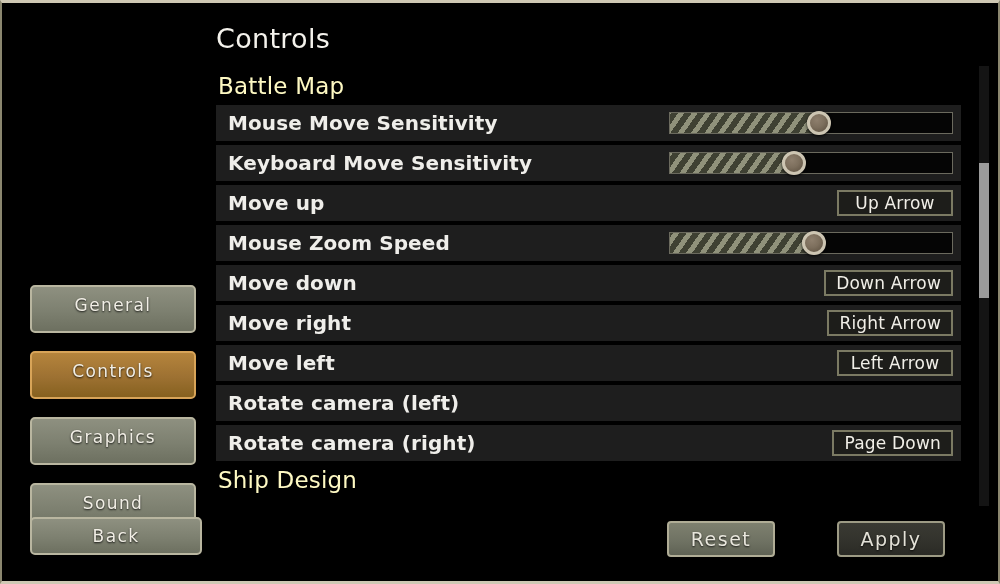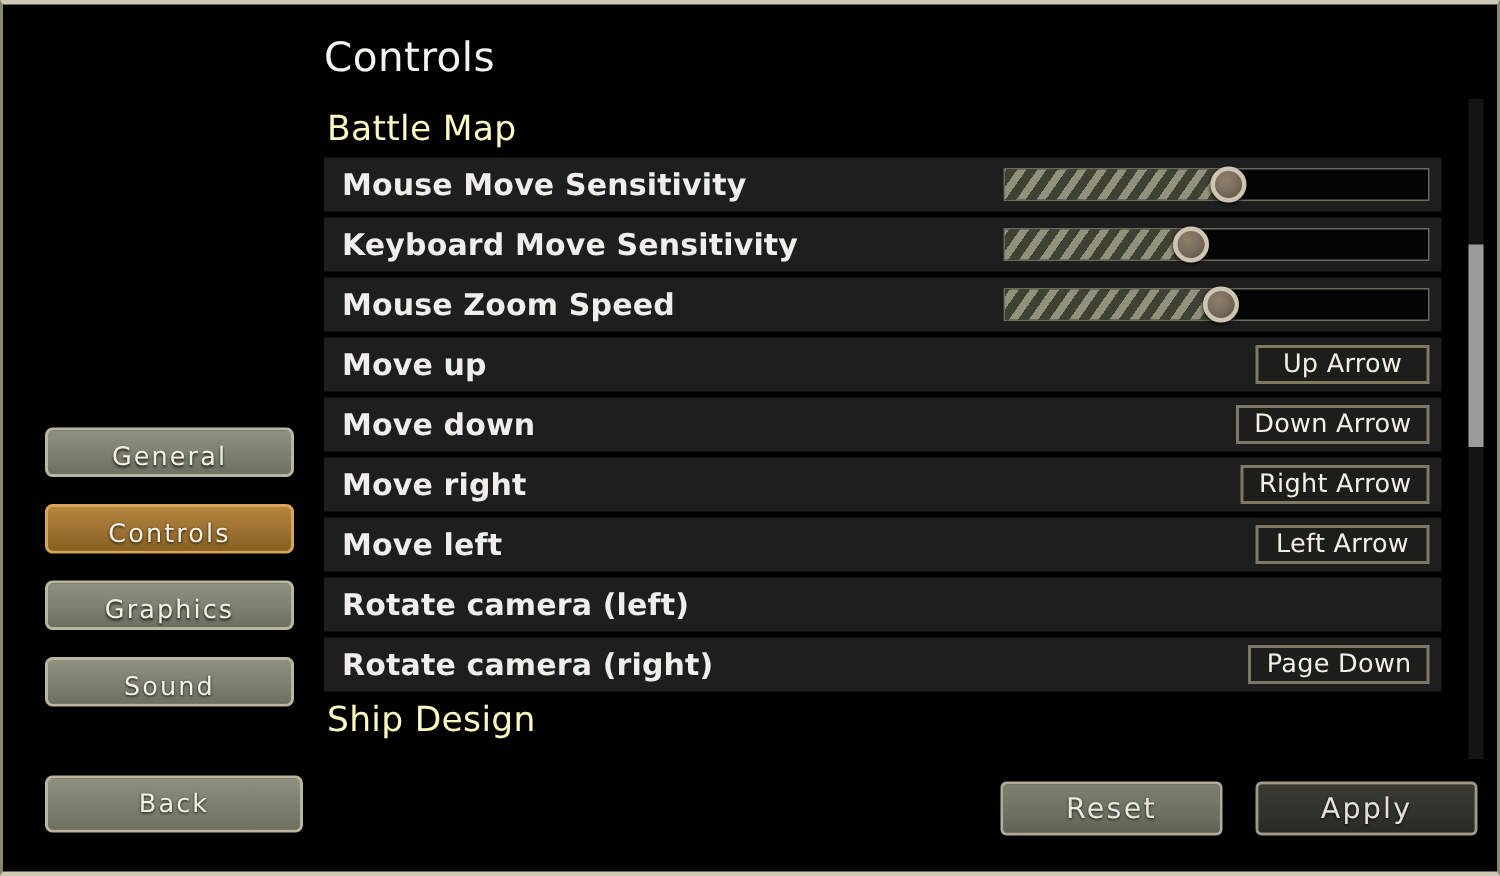--- a/index.html
+++ b/index.html
@@ -28,21 +28,21 @@
   .sidebar {
     position: absolute;
     left: 28px;
     top: 282px;
     width: 166px;
   }
 
   .nav-btn {
     display: block;
     width: 166px;
-    height: 33px;
+    height: 48px;
     margin-bottom: 18px;
     border-radius: 5px;
     border: 2px solid #b9b6a0;
     background: linear-gradient(180deg, #8e9080 0%, #7d8070 55%, #6d7060 100%);
     color: #f2efe6;
     font-size: 17px;
     letter-spacing: 1.4px;
     line-height: 36px;
     text-align: center;
     text-shadow: 0 1px 2px rgba(0,0,0,.85);
@@ -185,21 +185,21 @@
     text-align: center;
     letter-spacing: .2px;
     white-space: nowrap;
     cursor: pointer;
   }
 
   
   .footer-btn {
     position: absolute;
     top: 518px;
-    width: 148px;
+    width: 108px;
     height: 36px;
     border-radius: 4px;
     border: 2px solid #b0ad96;
     font-size: 19px;
     line-height: 32px;
     text-align: center;
     letter-spacing: 1.5px;
     text-shadow: 0 1px 2px rgba(0,0,0,.8);
     cursor: pointer;
   }
@@ -278,33 +278,33 @@
 
       <div class="row">
         <span class="row-label">Keyboard Move Sensitivity</span>
         <div class="slider">
           <div class="slider-fill" style="width:44%"></div>
           <div class="slider-thumb" style="left:44%"></div>
         </div>
       </div>
 
       <div class="row">
+        <span class="row-label">Move up</span>
+        <div class="keybind">Up Arrow</div>
+      </div>
+
+      <div class="row">
         <span class="row-label">Mouse Zoom Speed</span>
         <div class="slider">
           <div class="slider-fill" style="width:51%"></div>
           <div class="slider-thumb" style="left:51%"></div>
         </div>
       </div>
 
       <div class="row">
-        <span class="row-label">Move up</span>
-        <div class="keybind">Up Arrow</div>
-      </div>
-
-      <div class="row">
         <span class="row-label">Move down</span>
         <div class="keybind">Down Arrow</div>
       </div>
 
       <div class="row">
         <span class="row-label">Move right</span>
         <div class="keybind">Right Arrow</div>
       </div>
 
       <div class="row">

